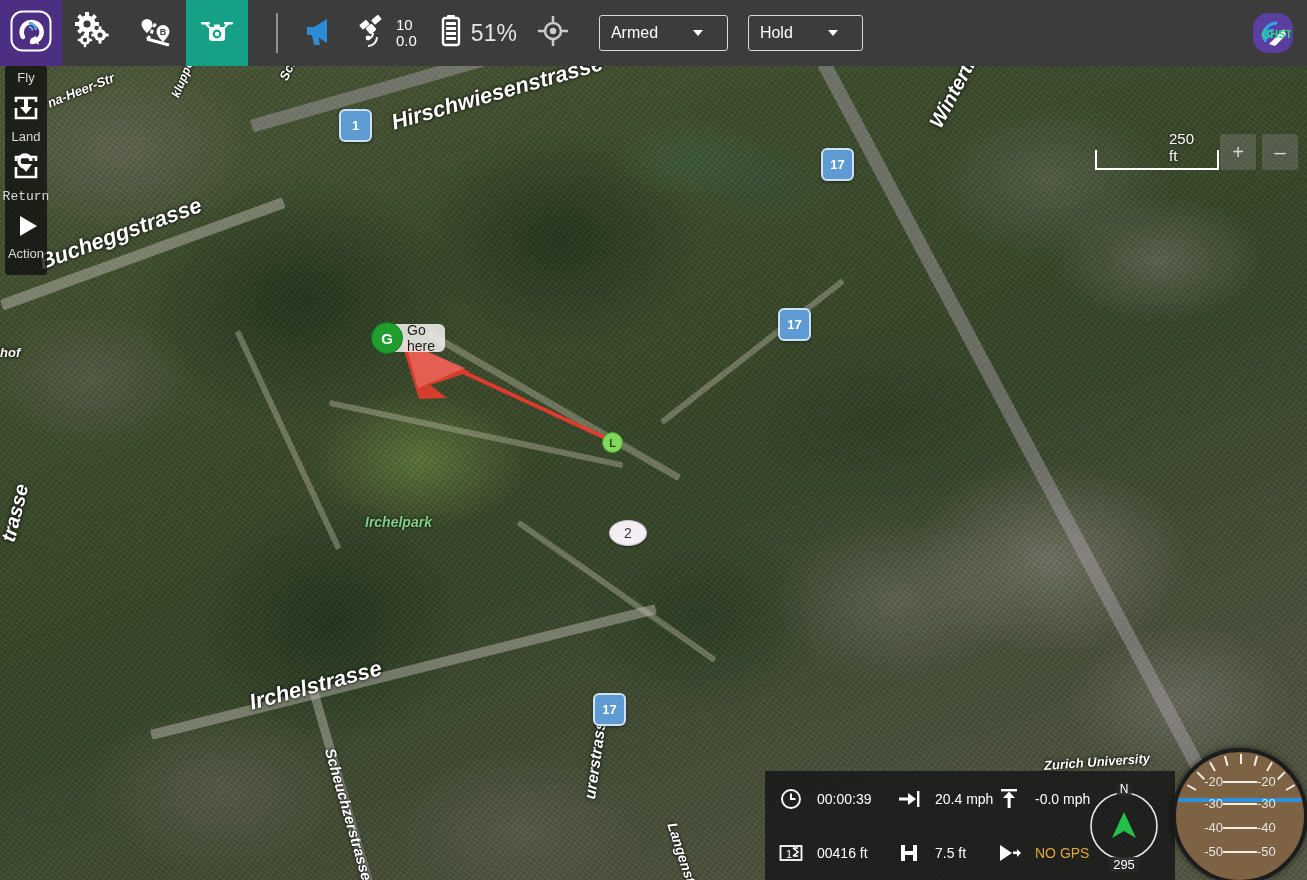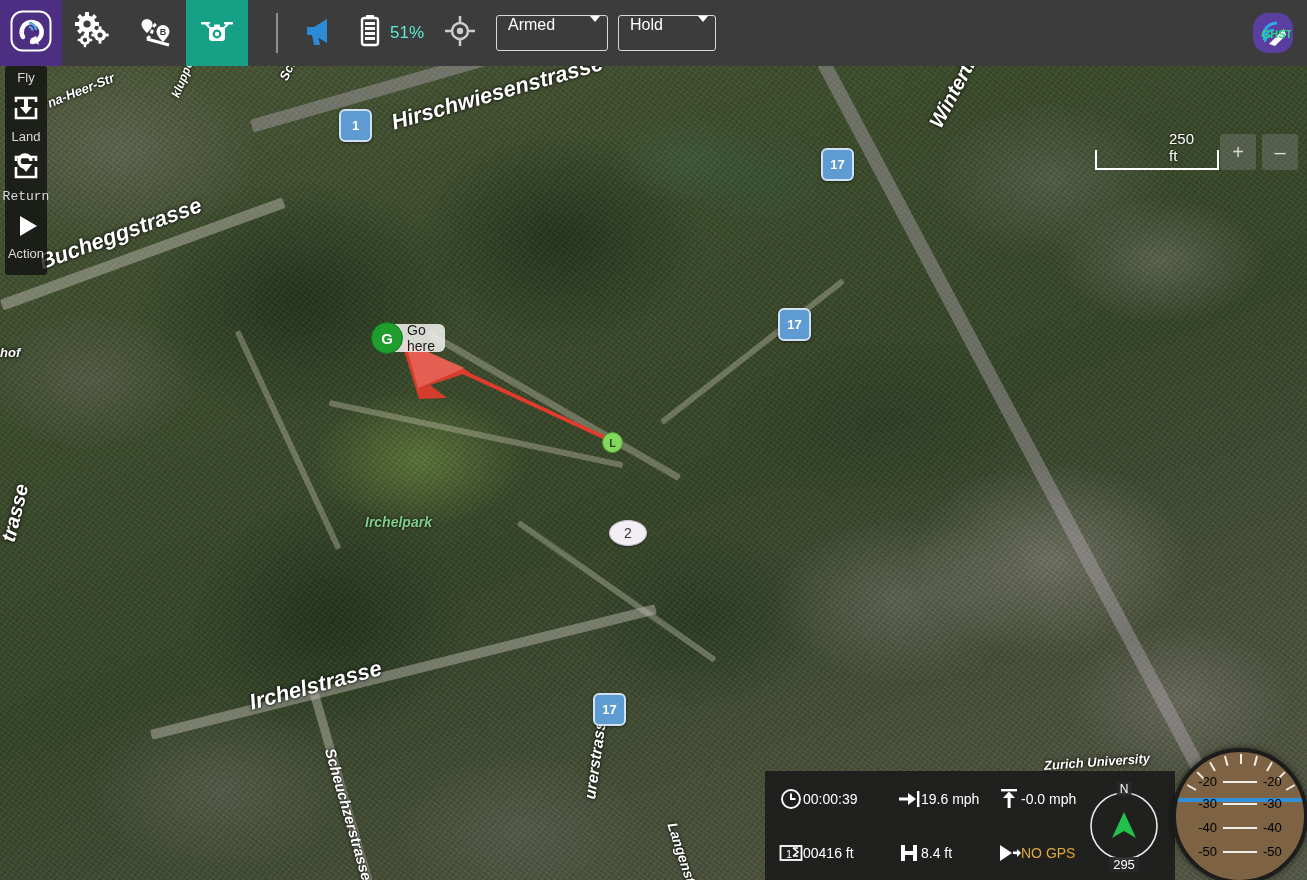--- a/index.html
+++ b/index.html
@@ -160,29 +160,29 @@
   .tb-btn.plain { background: #3c3c3c; }
   .tb-btn.active{ background: #16a085; }
   .tb-sep {
     width: 2px; height: 40px; background: #8f8f8f; margin: 0 14px 0 28px;
     flex: 0 0 auto;
   }
   .tb-item {
     display: flex; align-items: center; gap: 6px;
     padding: 0 10px; height: 66px; flex: 0 0 auto;
   }
-  .tb-val { color: #5eead4; font-size: 17px; }
+  .tb-val { color: #e5e5e5; font-size: 23px; }
   .sat-nums { display: flex; flex-direction: column; line-height: 1.08; color: #ffffff; font-size: 15px; }
   .combo {
     height: 34px; min-width: 92px;
     border: 1px solid #d8d8d8; border-radius: 3px;
     background: #3c3c3c; color: #ffffff;
-    display: flex; justify-content: space-between;
-    padding: 0 7px 0 11px; font-size: 16px;
-    margin-left: 10px;
+    display: flex; align-items: center; justify-content: space-between;
+    padding: 0 24px 0 11px; font-size: 16px;
+    margin-left: 20px;
   }
   .caret {
     width: 0; height: 0; margin-left: 8px;
     border-left: 5px solid transparent; border-right: 5px solid transparent;
     border-top: 6px solid #ffffff;
   }
   #tb-spacer { flex: 1 1 auto; }
   #rc-status {
     width: 40px; height: 40px; margin-right: 14px;
     background: #5a3fa0; border-radius: 15px;
@@ -212,21 +212,21 @@
     width: 410px; height: 109px;
     background: rgba(28,28,28,0.92);
     z-index: 30;
     display: grid;
     grid-template-columns: 118px 100px 100px;
     grid-template-rows: 54px 54px;
     align-content: center;
     padding: 0 0 0 14px;
     box-sizing: border-box;
   }
-  .tcell { display: flex; align-items: center; gap: 0; }
+  .tcell { display: flex; align-items: center; gap: 14px; }
   .tval  { color: #ffffff; font-size: 14px; white-space: nowrap; }
   .tval.warn { color: #e0a73c; }
   .ticon { width: 24px; display: flex; align-items: center; justify-content: center; }
 
   
   #compass {
     position: absolute; left: 1086px; top: 780px;
     width: 76px; height: 92px; z-index: 31;
     display: flex; flex-direction: column; align-items: center;
   }
@@ -249,22 +249,22 @@
     border: 4px solid #1c1c1c;
     overflow: hidden; z-index: 32;
     box-shadow: 0 0 6px rgba(0,0,0,0.6);
   }
   #attitude-horizon {
     position: absolute; left: -10%; width: 120%; top: 46px; height: 4px;
     background: #2f8fd8; border-radius: 2px;
   }
   .pitch-row {
     position: absolute; left: 0; width: 100%;
-    display: flex; align-items: center; justify-content: center; gap: 6px;
-    color: #000000; font-size: 13px;
+    display: flex; align-items: center; justify-content: center; 
+    color: #e5e5e5; font-size: 13px;
   }
   .pitch-bar { width: 34px; height: 2px; background: #f2efe8; }
   .tickmarks { position: absolute; inset: 0; }
   .tick { position: absolute; left: 50%; top: 2px; width: 2px; height: 10px;
           background: #f2efe8; transform-origin: 50% 62px; }
 </style>
 </head>
 <body>
 
 <div id="app">
@@ -411,20 +411,36 @@
 
     <div class="tb-item">
       <span>
         <svg width="34" height="34" viewBox="0 0 34 34" fill="#2b8bd6">
           <path d="M5 13 h7 L25 5 v24 L12 21 H5 z"></path>
           <path d="M10 21 h6 l2 10 h-6 z"></path>
         </svg>
       </span>
     </div>
 
+    <div class="tb-item">
+      <span>
+        <svg width="34" height="34" viewBox="0 0 34 34" fill="#ffffff">
+          <rect x="4" y="8" width="9" height="6" rx="1" transform="rotate(-40 8 11)"></rect>
+          <rect x="16" y="3" width="9" height="6" rx="1" transform="rotate(-40 20 6)"></rect>
+          <rect x="11" y="11" width="8" height="8" rx="1.5" transform="rotate(-40 15 15)"></rect>
+          <path d="M17 19 a6 6 0 0 1 -6 6" fill="none" stroke="#ffffff" stroke-width="2"></path>
+          <circle cx="12" cy="24" r="2.4"></circle>
+          <path d="M21 23 a9 9 0 0 1 -9 9" fill="none" stroke="#ffffff" stroke-width="2"></path>
+        </svg>
+      </span>
+      <span class="sat-nums">
+        <span>10</span>
+        <span>0.0</span>
+      </span>
+    </div>
 
     <div class="tb-item">
       <span>
         <svg width="28" height="34" viewBox="0 0 28 34" fill="#ffffff">
           <rect x="10" y="1" width="8" height="3" rx="1"></rect>
           <rect x="6" y="4" width="16" height="27" rx="2.5" fill="none" stroke="#ffffff" stroke-width="2.4"></rect>
           <rect x="9" y="8" width="10" height="3"></rect>
           <rect x="9" y="13" width="10" height="3"></rect>
           <rect x="9" y="18" width="10" height="3"></rect>
           <rect x="9" y="23" width="10" height="3"></rect>
@@ -522,21 +538,21 @@
     </div>
 
     <div class="tcell">
       <span class="ticon">
         <svg width="24" height="20" viewBox="0 0 24 20" fill="#ffffff">
           <rect x="2" y="8.5" width="11" height="3"></rect>
           <polygon points="11,4 19,10 11,16"></polygon>
           <rect x="20" y="2" width="2.4" height="16"></rect>
         </svg>
       </span>
-      <span class="tval">19.6 mph</span>
+      <span class="tval">20.4 mph</span>
     </div>
 
     <div class="tcell">
       <span class="ticon">
         <svg width="20" height="22" viewBox="0 0 20 22" fill="#ffffff">
           <rect x="2" y="1" width="16" height="2.4"></rect>
           <rect x="8.6" y="8" width="3" height="12"></rect>
           <polygon points="4,10 16,10 10,3.5"></polygon>
         </svg>
       </span>
@@ -555,21 +571,21 @@
     </div>
 
     <div class="tcell">
       <span class="ticon">
         <svg width="22" height="22" viewBox="0 0 22 22" fill="#ffffff">
           <rect x="3" y="3" width="4" height="16"></rect>
           <rect x="15" y="3" width="4" height="16"></rect>
           <rect x="3" y="9" width="16" height="4"></rect>
         </svg>
       </span>
-      <span class="tval">8.4 ft</span>
+      <span class="tval">7.5 ft</span>
     </div>
 
     <div class="tcell">
       <span class="ticon">
         <svg width="24" height="20" viewBox="0 0 24 20" fill="#ffffff">
           <path d="M3 2 v16 L15 10 z"></path>
           <rect x="16" y="8.5" width="5" height="2.6"></rect>
           <polygon points="20,6 24,10 20,14"></polygon>
         </svg>
       </span>

